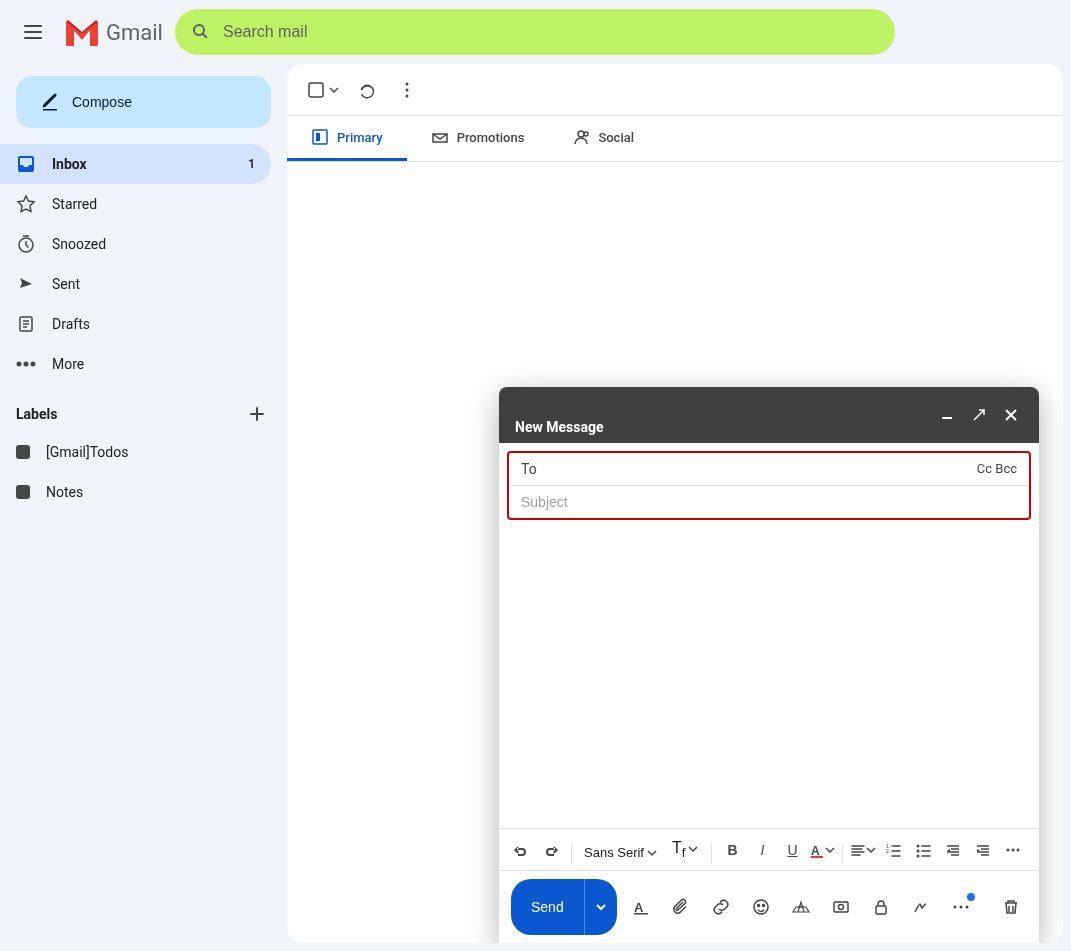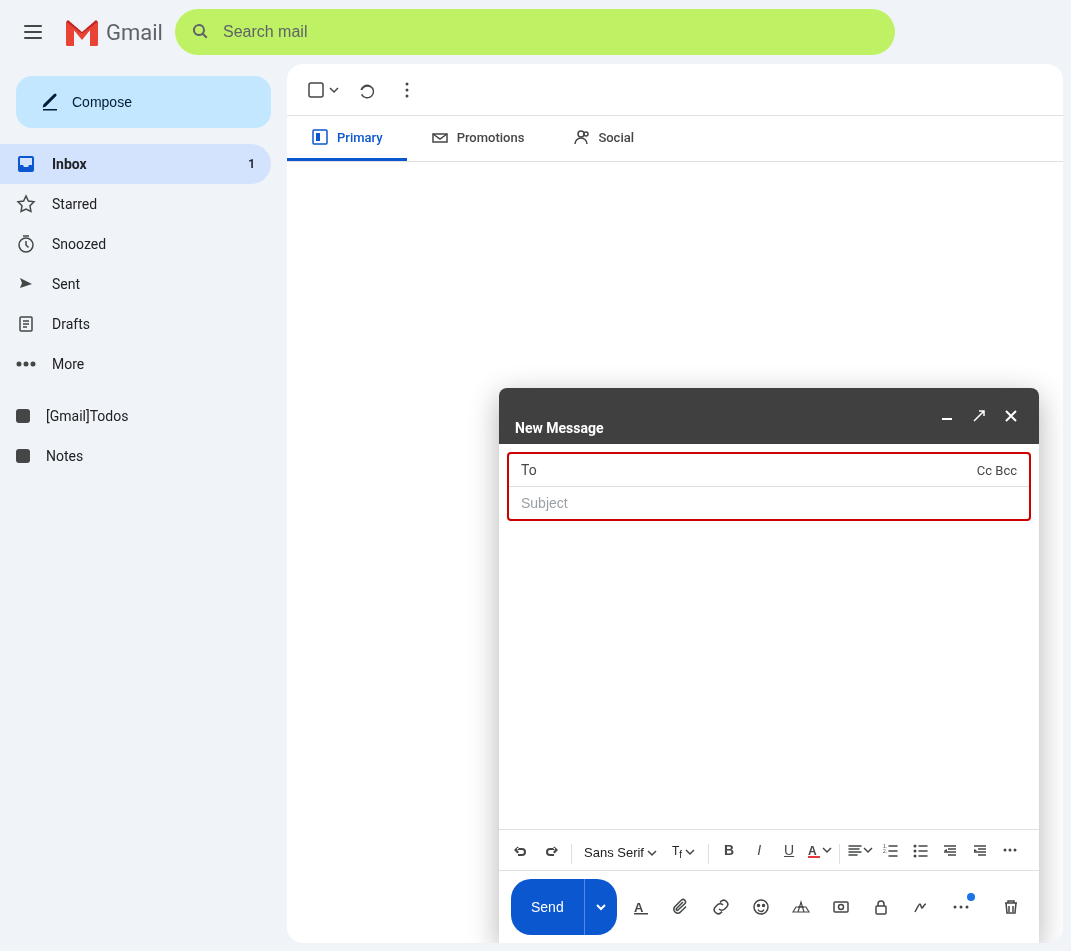--- a/index.html
+++ b/index.html
@@ -521,20 +521,28 @@
     <div class="sidebar-item">
       <span class="sidebar-icon">
         <svg width="20" height="20" viewBox="0 0 20 20" fill="#444746">
           <path d="M10 12.5a2.5 2.5 0 1 0 0-5 2.5 2.5 0 0 0 0 5zM3 12.5a2.5 2.5 0 1 0 0-5 2.5 2.5 0 0 0 0 5zM17 12.5a2.5 2.5 0 1 0 0-5 2.5 2.5 0 0 0 0 5z"></path>
         </svg>
       </span>
       <span>More</span>
     </div>
 
     <div class="labels-section">
+      <div class="labels-header">
+        <span>Labels</span>
+        <button class="labels-header-add">
+          <svg width="18" height="18" viewBox="0 0 18 18" fill="#444746">
+            <path d="M9 3v12M3 9h12" stroke="#444746" stroke-width="2" stroke-linecap="round"></path>
+          </svg>
+        </button>
+      </div>
       <div class="label-item">
         <div class="label-dot"></div>
         <span>[Gmail]Todos</span>
       </div>
       <div class="label-item">
         <div class="label-dot"></div>
         <span>Notes</span>
       </div>
     </div>
   </div>
@@ -648,21 +656,21 @@
         <div class="fmt-separator"></div>
 
         <button class="fmt-dropdown">
           <span>Sans Serif</span>
           <svg width="12" height="12" viewBox="0 0 12 12" fill="#444746">
             <path d="M2 4l4 4 4-4" fill="none" stroke="#444746" stroke-width="1.5"></path>
           </svg>
         </button>
 
         <button class="fmt-dropdown">
-          <span style="font-size:12px;">T<sub>f</sub></span>
+          <span style="font-size:16px;">T<sub>f</sub></span>
           <svg width="12" height="12" viewBox="0 0 12 12" fill="#444746">
             <path d="M2 4l4 4 4-4" fill="none" stroke="#444746" stroke-width="1.5"></path>
           </svg>
         </button>
         <div class="fmt-separator"></div>
 
         <button class="fmt-btn" style="font-weight:700; font-size:14px;">
           <span>B</span>
         </button>
 

